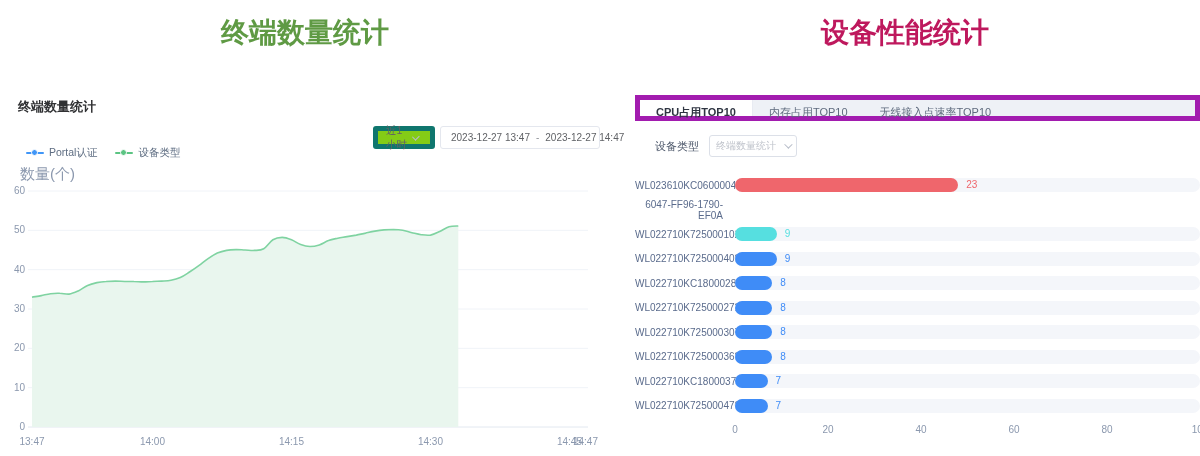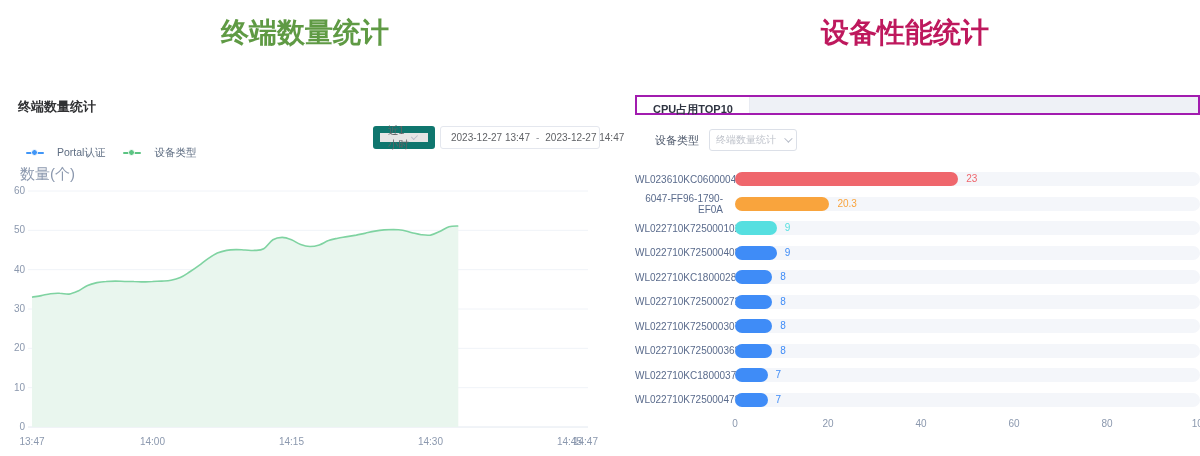--- a/index.html
+++ b/index.html
@@ -8,46 +8,46 @@
   .page { position:relative; width:1200px; height:456px; }
 
   .col-head { position:absolute; top:14px; font-size:28px; font-weight:700; text-align:center; }
   .col-head.left  { left:0;   width:610px; }
   .col-head.right { left:610px; width:590px; }
 
   
   .panel-title { position:absolute; left:18px; top:98px; font-size:13px; font-weight:700; color:#303133; }
 
   .range-select { position:absolute; left:373px; top:126px; width:62px; height:23px;
-                  border:7px solid #0f766e; border-radius:3px; background:#e5e5e5;
+                  border:5px solid #0f766e; border-radius:3px; background:#84cc16;
                   display:flex; align-items:center; justify-content:space-between;
                   padding:0 13px 0 8px; font-size:10.5px; color:#606266; cursor:pointer; }
   .chev { width:6px; height:6px; border-right:1px solid #b6bcc8; border-bottom:1px solid #b6bcc8;
           transform:rotate(45deg) translateY(-2px); display:inline-block; }
 
   .date-range { position:absolute; left:440px; top:126px; width:160px; height:23px;
                 border:1px solid #e4e7ee; border-radius:3px; background:#fff;
                 display:flex; align-items:center; gap:4px; padding:0 6px;
                 font-size:10px; color:#606266; cursor:pointer; white-space:nowrap; }
   .date-range .sep { color:#909399; padding:0 2px; }
 
   .legend { position:absolute; left:26px; top:146px; display:flex; gap:18px; }
-  .legend-item { display:flex; align-items:center; gap:13px; font-size:10.5px; color:#5e6d82; cursor:pointer; }
+  .legend-item { display:flex; align-items:center; gap:5px; font-size:10.5px; color:#5e6d82; cursor:pointer; }
   .lg-marker { position:relative; width:18px; height:8px; }
   .lg-marker .line { position:absolute; left:0; top:3px; width:18px; height:2px; border-radius:1px; }
   .lg-marker .dot  { position:absolute; left:5px; top:0;  width:7px; height:7px; border-radius:50%; border:1px solid #fff; }
 
   .yname { position:absolute; left:20px; top:165px; font-size:15px; color:#8b98ae; }
 
   #areaChart { position:absolute; left:0; top:183px; }
   .axis-text { font-size:10px; fill:#8b98ae; }
 
   
   .right-panel { position:absolute; left:635px; top:95px; width:565px; }
-  .tabbar { display:flex; background:#eef1f6; border:2px solid #a21caf; height:20px; }
+  .tabbar { display:flex; background:#eef1f6; border:5px solid #a21caf; height:26px; }
   .tab { padding:0 16px; line-height:24px; font-size:11px; color:#5f6b7e; cursor:pointer; }
   .tab.active { background:#fff; color:#2f3542; font-weight:700; border-right:1px solid #e8ebf2; }
 
   .devtype-row { display:flex; align-items:center; margin:14px 0 0 20px; gap:10px; }
   .devtype-label { font-size:11px; color:#4a5568; }
   .devtype-select { width:88px; height:22px; border:1px solid #dce0e8; border-radius:3px;
                     display:flex; align-items:center; justify-content:space-between;
                     padding:0 6px; cursor:pointer; background:#fff; }
   .devtype-select .placeholder { font-size:10px; color:#c0c4cc; overflow:hidden; white-space:nowrap; }
 
@@ -132,20 +132,22 @@
         <text x="569.4666666666667" y="262" text-anchor="middle" class="axis-text">14:45</text>
         <text x="598" y="262" text-anchor="end" class="axis-text">14:47</text>
         <path d="M32.0,114.2C33.5,113.9 38.2,113.2 41.3,112.6C44.4,112.0 47.4,111.1 50.5,110.7C53.6,110.3 56.7,110.2 59.8,110.3C62.9,110.3 66.0,111.4 69.1,111.1C72.2,110.7 75.2,109.3 78.3,107.9C81.4,106.5 84.5,103.8 87.6,102.4C90.7,101.0 93.8,100.3 96.9,99.6C100.0,99.0 103.0,98.7 106.1,98.5C109.2,98.2 112.3,98.1 115.4,98.1C118.5,98.1 121.6,98.4 124.7,98.5C127.8,98.5 130.8,98.4 133.9,98.5C137.0,98.5 140.1,98.9 143.2,98.9C146.3,98.9 149.4,98.6 152.5,98.5C155.6,98.3 158.6,98.3 161.7,98.1C164.8,97.9 167.9,97.9 171.0,97.3C174.1,96.7 177.2,95.9 180.3,94.5C183.4,93.2 186.4,91.0 189.5,89.0C192.6,87.1 195.7,85.0 198.8,82.7C201.9,80.5 205.0,77.8 208.1,75.7C211.2,73.6 214.2,71.5 217.3,70.1C220.4,68.8 223.5,68.0 226.6,67.4C229.7,66.8 232.8,66.7 235.9,66.6C239.0,66.5 242.0,66.9 245.1,67.0C248.2,67.1 251.3,67.6 254.4,67.4C257.5,67.2 260.6,67.6 263.7,65.8C266.8,64.0 269.8,58.7 272.9,56.8C276.0,54.9 279.1,54.4 282.2,54.4C285.3,54.4 288.4,55.6 291.5,56.8C294.6,58.0 297.6,60.4 300.7,61.5C303.8,62.6 306.9,63.4 310.0,63.5C313.1,63.5 316.2,62.9 319.3,61.9C322.4,60.9 325.4,58.7 328.5,57.6C331.6,56.4 334.7,55.9 337.8,55.2C340.9,54.5 344.0,54.2 347.1,53.6C350.2,53.1 353.2,52.6 356.3,52.1C359.4,51.5 362.5,50.7 365.6,50.1C368.7,49.4 371.8,48.6 374.9,48.1C378.0,47.6 381.0,47.2 384.1,46.9C387.2,46.7 390.3,46.5 393.4,46.5C396.5,46.6 399.6,46.8 402.7,47.3C405.8,47.9 408.8,49.0 411.9,49.7C415.0,50.4 418.1,51.3 421.2,51.7C424.3,52.1 427.4,52.6 430.5,52.1C433.6,51.5 436.6,49.9 439.7,48.5C442.8,47.1 445.9,44.7 449.0,43.8C452.1,42.9 456.7,43.1 458.3,43.0L458.3,244L32.0,244Z" fill="#e9f6ee" stroke="none"></path>
         <path d="M32.0,114.2C33.5,113.9 38.2,113.2 41.3,112.6C44.4,112.0 47.4,111.1 50.5,110.7C53.6,110.3 56.7,110.2 59.8,110.3C62.9,110.3 66.0,111.4 69.1,111.1C72.2,110.7 75.2,109.3 78.3,107.9C81.4,106.5 84.5,103.8 87.6,102.4C90.7,101.0 93.8,100.3 96.9,99.6C100.0,99.0 103.0,98.7 106.1,98.5C109.2,98.2 112.3,98.1 115.4,98.1C118.5,98.1 121.6,98.4 124.7,98.5C127.8,98.5 130.8,98.4 133.9,98.5C137.0,98.5 140.1,98.9 143.2,98.9C146.3,98.9 149.4,98.6 152.5,98.5C155.6,98.3 158.6,98.3 161.7,98.1C164.8,97.9 167.9,97.9 171.0,97.3C174.1,96.7 177.2,95.9 180.3,94.5C183.4,93.2 186.4,91.0 189.5,89.0C192.6,87.1 195.7,85.0 198.8,82.7C201.9,80.5 205.0,77.8 208.1,75.7C211.2,73.6 214.2,71.5 217.3,70.1C220.4,68.8 223.5,68.0 226.6,67.4C229.7,66.8 232.8,66.7 235.9,66.6C239.0,66.5 242.0,66.9 245.1,67.0C248.2,67.1 251.3,67.6 254.4,67.4C257.5,67.2 260.6,67.6 263.7,65.8C266.8,64.0 269.8,58.7 272.9,56.8C276.0,54.9 279.1,54.4 282.2,54.4C285.3,54.4 288.4,55.6 291.5,56.8C294.6,58.0 297.6,60.4 300.7,61.5C303.8,62.6 306.9,63.4 310.0,63.5C313.1,63.5 316.2,62.9 319.3,61.9C322.4,60.9 325.4,58.7 328.5,57.6C331.6,56.4 334.7,55.9 337.8,55.2C340.9,54.5 344.0,54.2 347.1,53.6C350.2,53.1 353.2,52.6 356.3,52.1C359.4,51.5 362.5,50.7 365.6,50.1C368.7,49.4 371.8,48.6 374.9,48.1C378.0,47.6 381.0,47.2 384.1,46.9C387.2,46.7 390.3,46.5 393.4,46.5C396.5,46.6 399.6,46.8 402.7,47.3C405.8,47.9 408.8,49.0 411.9,49.7C415.0,50.4 418.1,51.3 421.2,51.7C424.3,52.1 427.4,52.6 430.5,52.1C433.6,51.5 436.6,49.9 439.7,48.5C442.8,47.1 445.9,44.7 449.0,43.8C452.1,42.9 456.7,43.1 458.3,43.0" fill="none" stroke="#7fd3a1" stroke-width="1.6"></path>
       </svg>
   </div>
 
   <div class="right-panel">
     <div class="tabbar" id="tabbar">
         <div class="tab active">CPU占用TOP10</div>
+        <div class="tab">内存占用TOP10</div>
+        <div class="tab">无线接入点速率TOP10</div>
       </div>
 
     <div class="devtype-row">
       <span class="devtype-label">设备类型</span>
       <div class="devtype-select">
         <span class="placeholder">终端数量统计</span>
         <span class="chev"></span>
       </div>
     </div>
 
@@ -153,25 +155,20 @@
         <div class="bar-row">
           <div class="bar-label">WL023610KC06000043</div>
           <div class="bar-trackwrap">
             <div class="bar-track" style="background: rgb(244, 246, 250);"></div>
             <div class="bar-fill" style="width: 48%; background: rgb(239, 102, 108);"></div>
             <div class="bar-value" style="left: calc(48% + 8px); color: rgb(239, 102, 108);">23</div>
           </div>
         </div>
         <div class="bar-row">
           <div class="bar-label">6047-FF96-1790-EF0A</div>
-          <div class="bar-trackwrap">
-            <div class="bar-track" style="background: rgb(244, 246, 250);"></div>
-            <div class="bar-fill" style="width: 20.3%; background: rgb(249, 164, 61);"></div>
-            <div class="bar-value" style="left: calc(20.3% + 8px); color: rgb(249, 164, 61);">20.3</div>
-          </div>
         </div>
         <div class="bar-row">
           <div class="bar-label">WL022710K725000102</div>
           <div class="bar-trackwrap">
             <div class="bar-track" style="background: rgb(244, 246, 250);"></div>
             <div class="bar-fill" style="width: 9%; background: rgb(86, 223, 224);"></div>
             <div class="bar-value" style="left: calc(9% + 8px); color: rgb(86, 223, 224);">9</div>
           </div>
         </div>
         <div class="bar-row">

